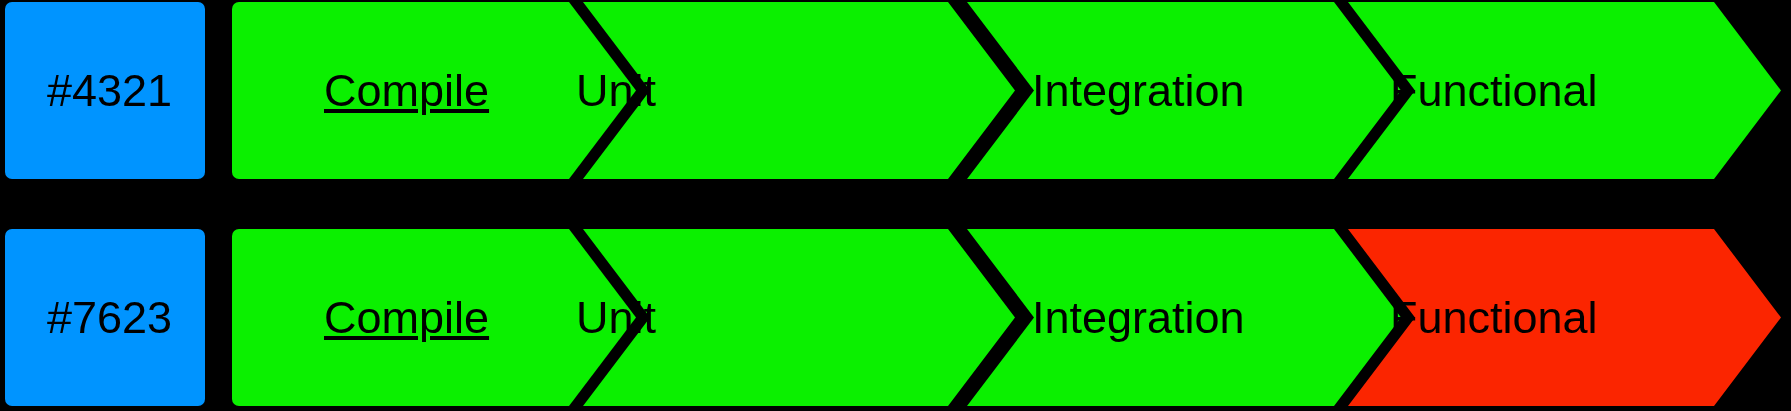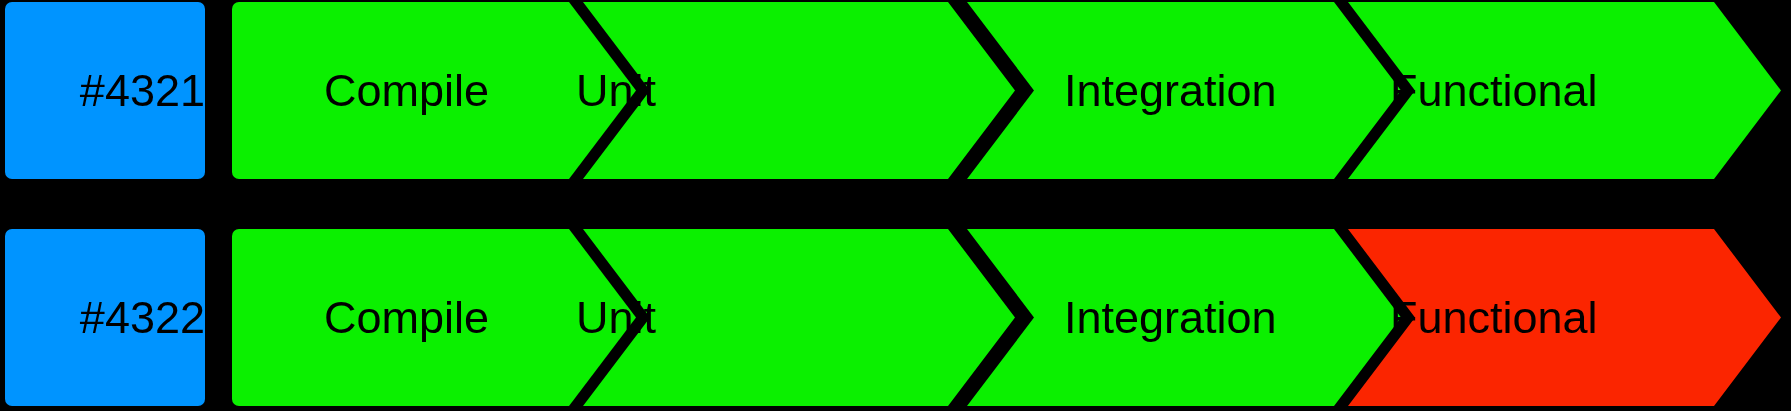--- a/index.html
+++ b/index.html
@@ -34,22 +34,23 @@
   .build-chip {
     position: absolute;
     left: 5px;
     top: 0;
     width: 200px;
     height: 177px;
     border-radius: 7px;
     background: #0094ff;
     display: flex;
     align-items: center;
-    justify-content: flex-end;
+    justify-content: flex-start;
     box-sizing: border-box;
+    padding-left: 42px;
   }
   .build-chip-label {
     font-size: 45px;
     color: #000000;
     letter-spacing: 0px;
     line-height: 1;
     white-space: nowrap;
   }
 
   
@@ -86,28 +87,28 @@
     position: relative;
     z-index: 2;
     font-size: 45px;
     line-height: 1;
     color: #000000;
     white-space: nowrap;
     pointer-events: none;
   }
 
   
-  .stage.s0 { left: 232px;  width: 404px; }
+  .stage.s0 { left: 232px;  width: 404px; text-decoration: underline; }
   .stage.s0 .stage-label { margin-left: 92px; }
 
   .stage.s1 { left: 576px;  width: 439px; }
   .stage.s1 .stage-label { }
 
   .stage.s2 { left: 960px;  width: 441px; }
-  .stage.s2 .stage-label { margin-left: 104px; }
+  .stage.s2 .stage-label { margin-left: 72px; }
 
   .stage.s3 { left: 1341px; width: 440px; }
   .stage.s3 .stage-label { margin-left: 49px; }
 </style>
 </head>
 <body>
 
 <div class="board" style="background: rgb(0, 0, 0);">
 
   <div class="pipeline-row row-0">
@@ -150,21 +151,21 @@
           </svg>
         </span>
         <span class="stage-label">Functional</span>
       </div>
 
     </div>
   </div>
 
   <div class="pipeline-row row-1">
     <div class="build-chip" style="background: rgb(0, 148, 255);">
-      <span class="build-chip-label">#4322</span>
+      <span class="build-chip-label">#7623</span>
     </div>
     <div class="stages">
 
       <div class="stage s0">
         <span class="stage-shape">
           <svg viewBox="0 0 404 177" preserveAspectRatio="none">
             <path d="M7,0 H337 L404,88.5 L337,177 H7 A7,7 0 0 1 0,170 V7 A7,7 0 0 1 7,0 Z" fill="#0bf000"></path>
           </svg>
         </span>
         <span class="stage-label">Compile</span>

